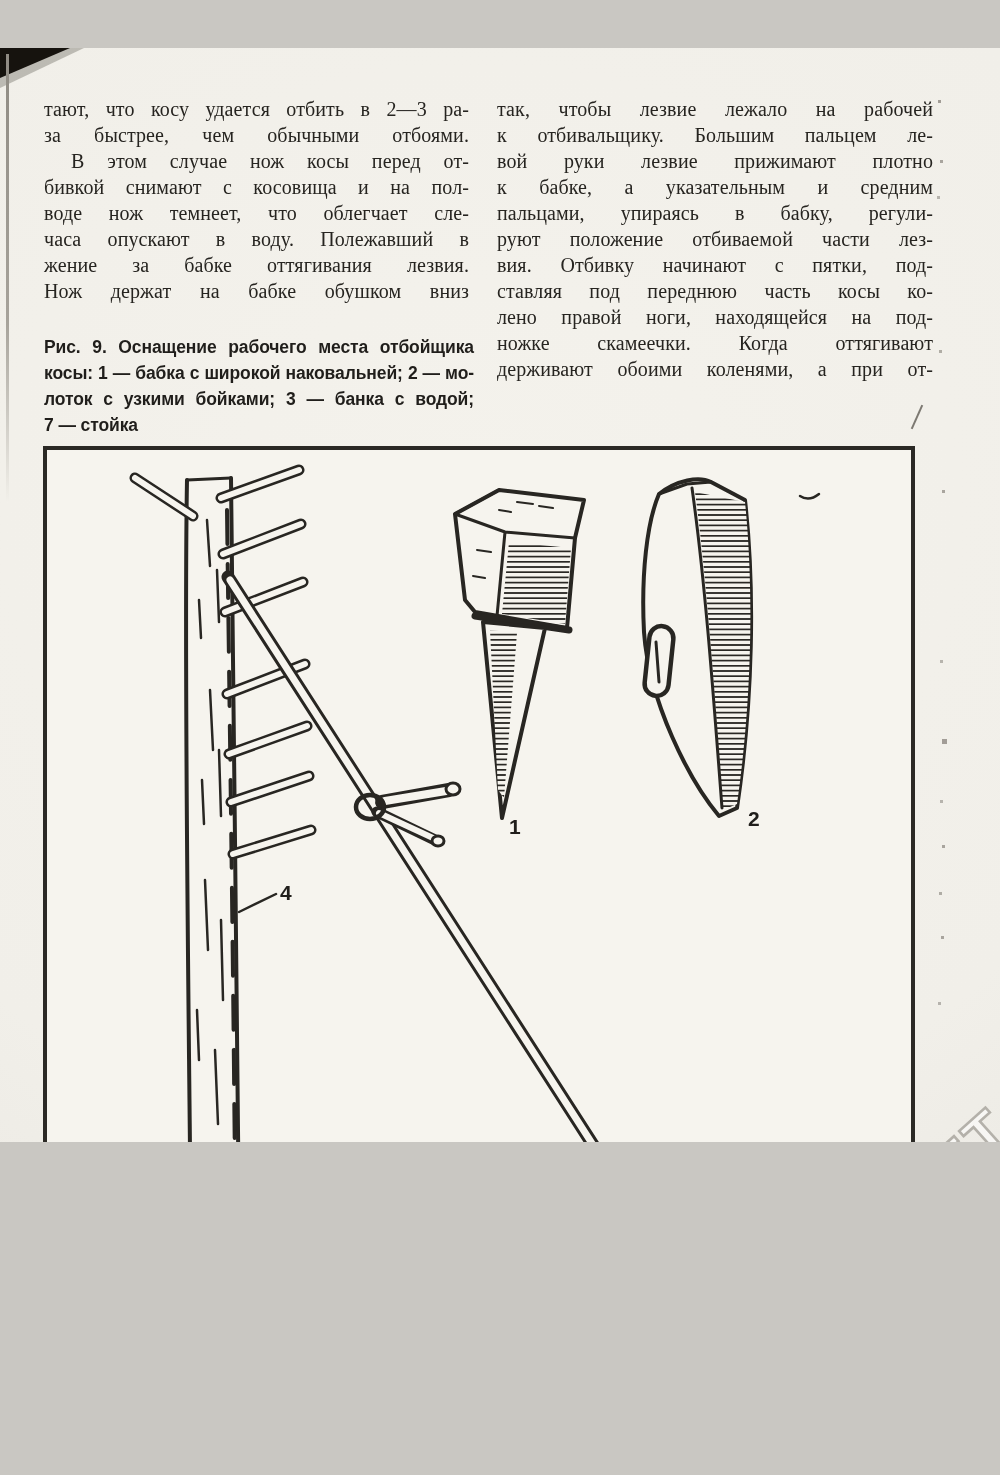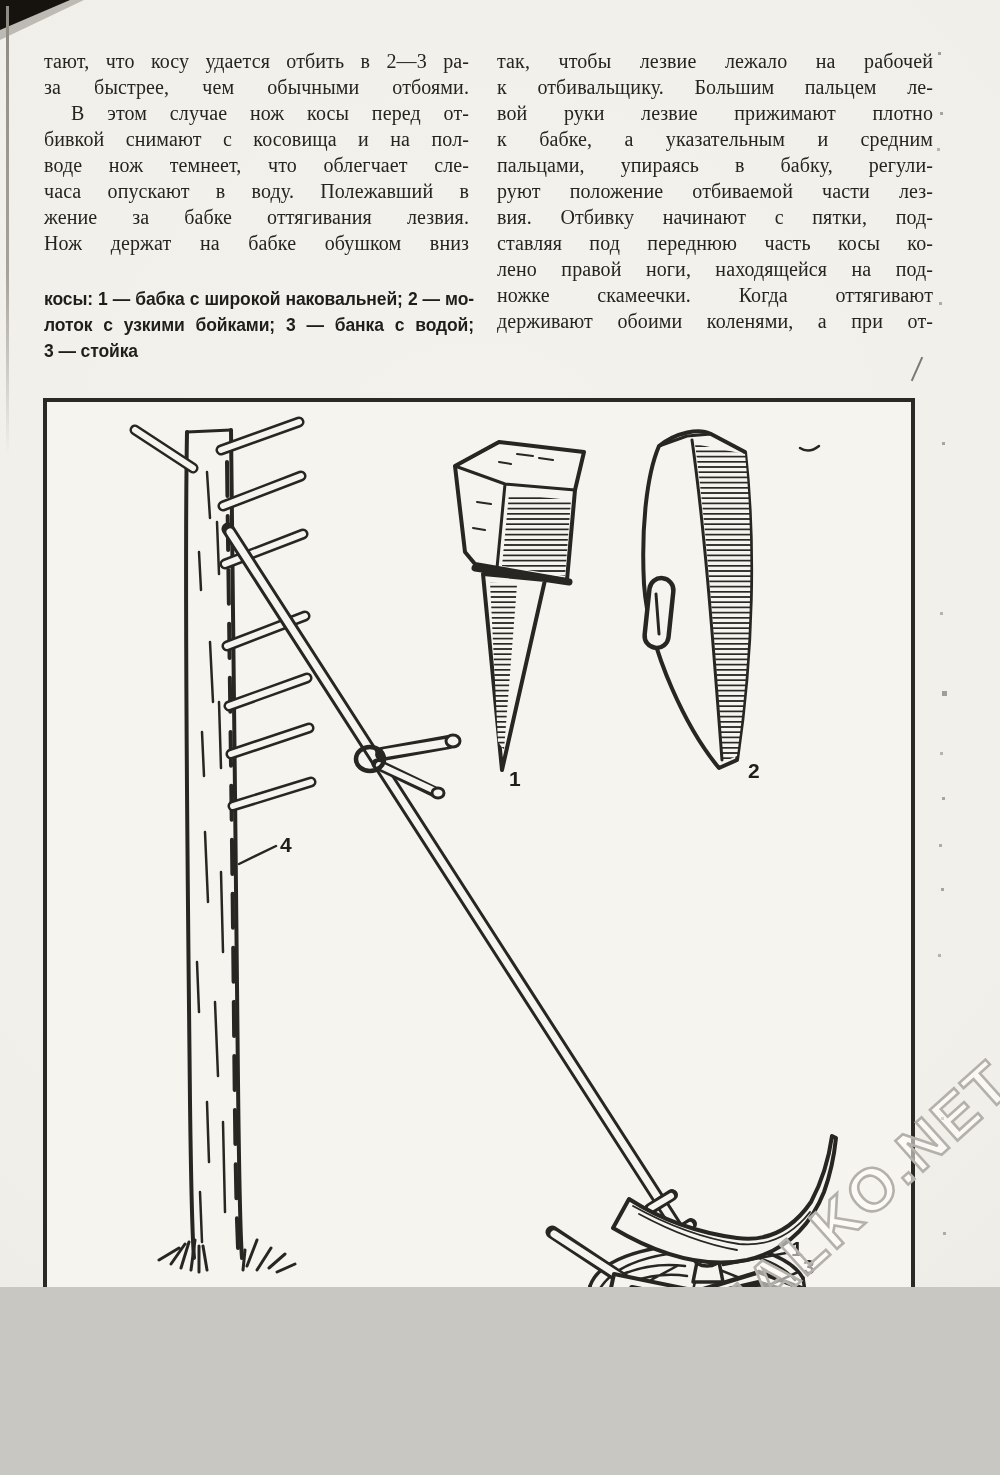--- a/index.html
+++ b/index.html
@@ -1,20 +1,20 @@
 <!DOCTYPE html>
 <html><head>
 <meta charset="utf-8">
 <style>
   html,body{margin:0;padding:0;background:#c9c7c2;}
   .page{
-    position:relative;width:1000px;height:1287px;overflow:hidden;
+    position:relative;width:1000px;height:1094px;overflow:hidden;
     background:
       radial-gradient(ellipse 130% 110% at 48% 42%, #f4f2ec 0%, #f1efe9 55%, #e9e7e1 85%, #e2e0da 100%);
-    font-family:"Liberation Serif", serif;color:#23211e;
+    font-family:"Liberation Serif", serif;color:#23211e;margin-top:48px;
   }
   
   .corner-shadow{position:absolute;left:0;top:0;width:78px;height:34px;
     background:#16130e;clip-path:polygon(0 0,70px 0,0 30px);}
   .corner-shadow-soft{position:absolute;left:0;top:0;width:92px;height:44px;opacity:.45;
     background:#7d7972;clip-path:polygon(0 0,84px 0,0 40px);}
   .edge-line{position:absolute;left:6px;top:6px;width:3px;height:448px;
     background:linear-gradient(#8f8b83 0%,#a7a39b 60%,rgba(167,163,155,0) 100%);}
   .specks{position:absolute;left:938px;top:52px;width:3px;height:3px;background:rgba(96,90,82,.55);
     box-shadow:2px 60px 0 rgba(96,90,82,.5), -1px 96px 0 rgba(96,90,82,.4),
@@ -90,23 +90,24 @@
       <div class="bodyline">пальцами, упираясь в бабку, регули-</div>
       <div class="bodyline">руют положение отбиваемой части лез-</div>
       <div class="bodyline">вия. Отбивку начинают с пятки, под-</div>
       <div class="bodyline">ставляя под переднюю часть косы ко-</div>
       <div class="bodyline">лено правой ноги, находящейся на под-</div>
       <div class="bodyline">ножке скамеечки. Когда оттягивают</div>
       <div class="bodyline">держивают обоими коленями, а при от-</div>
     </div>
 
   <div class="caption">
+      <div class="captionline">Рис. 9. Оснащение рабочего места отбойщика</div>
       <div class="captionline">косы: 1 — бабка с широкой наковальней; 2 — мо-</div>
       <div class="captionline">лоток с узкими бойками; 3 — банка с водой;</div>
-      <div class="captionline noju">3 — стойка</div>
+      <div class="captionline noju">7 — стойка</div>
     </div>
 
   <div class="figure">
     <svg viewBox="0 0 864 972" xmlns="http://www.w3.org/2000/svg">
       <defs>
         <pattern id="hh" width="7" height="5.2" patternUnits="userSpaceOnUse">
           <rect width="7" height="5.2" fill="#f6f4ee"></rect>
           <line x1="0" y1="2.6" x2="7" y2="2.6" stroke="#2a2824" stroke-width="1.7"></line>
         </pattern>
       </defs>

